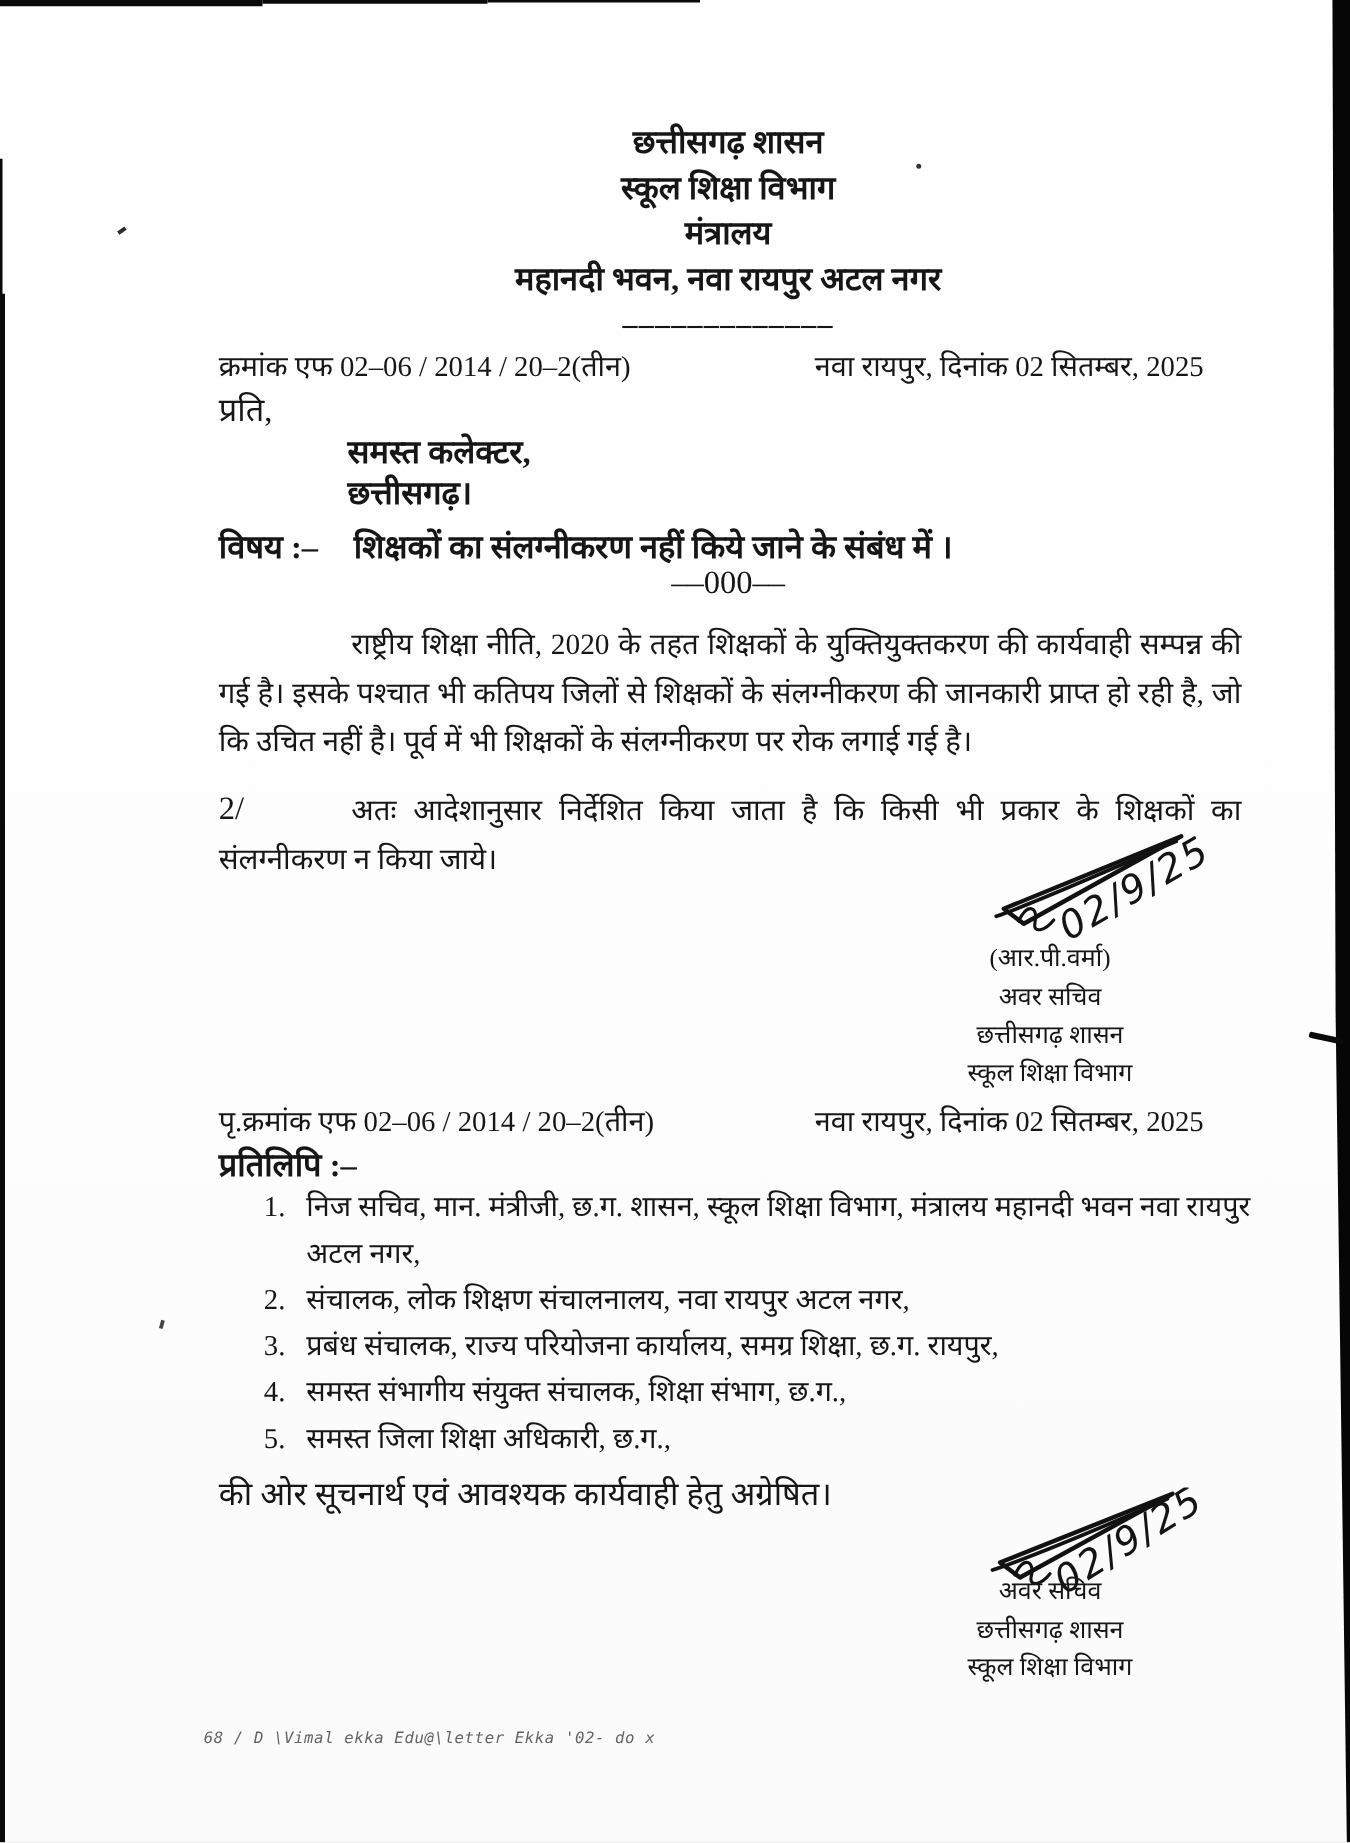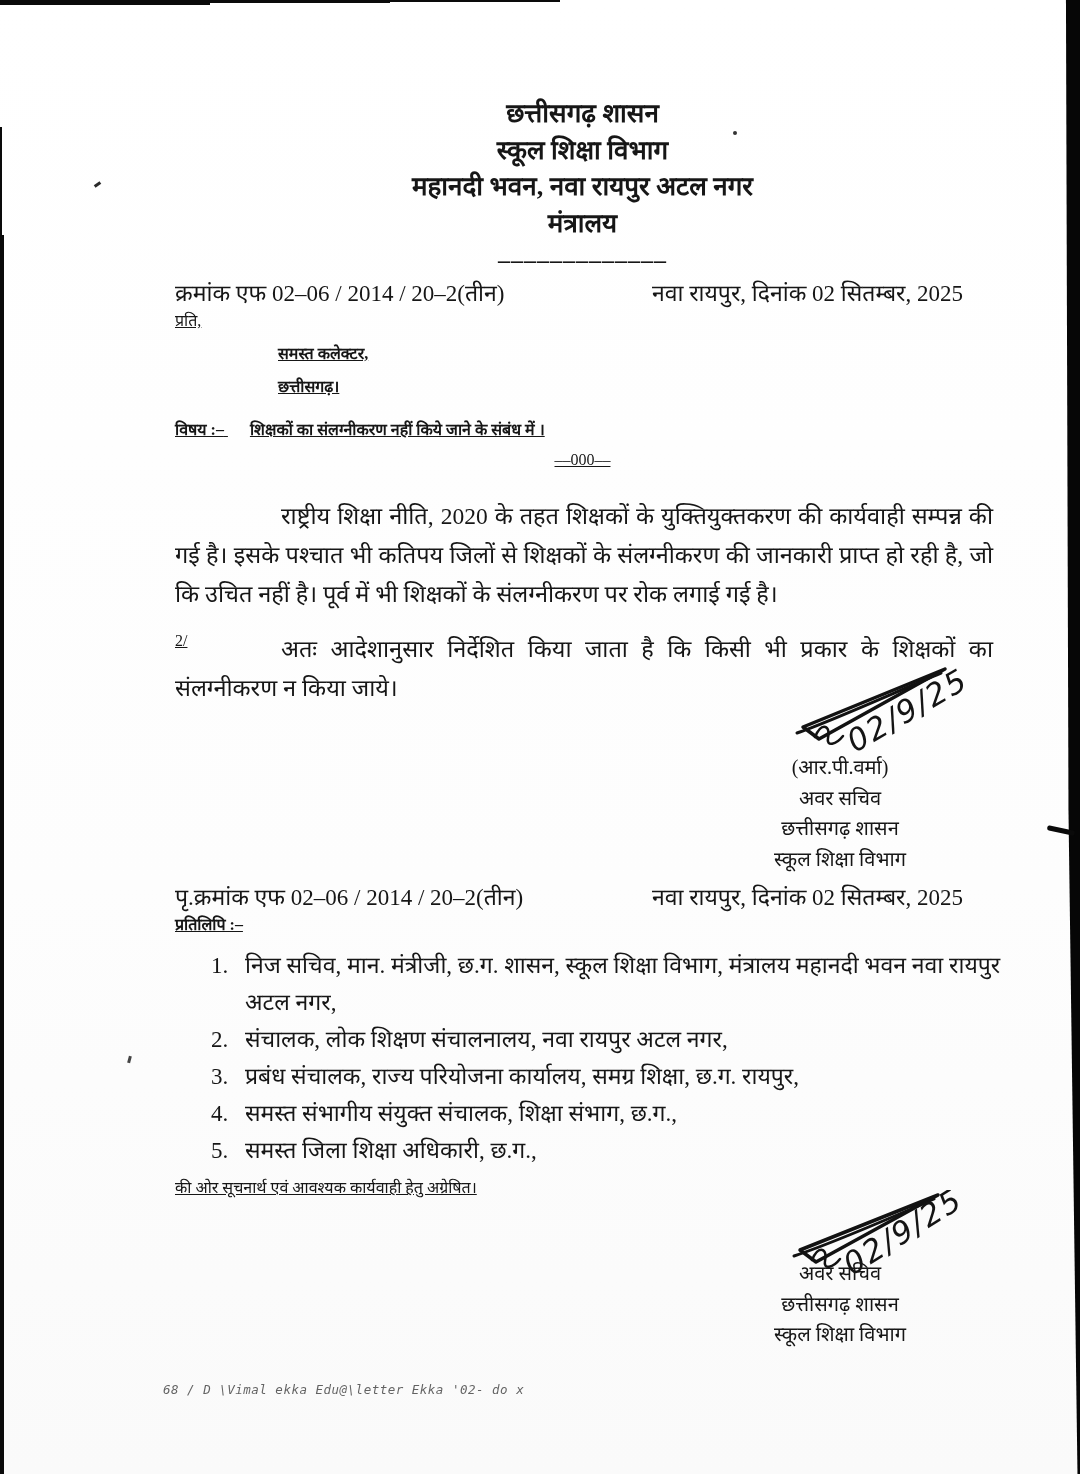--- a/index.html
+++ b/index.html
@@ -16,21 +16,21 @@
 
   
   .letterhead { top:96px; left:175px; width:815px; text-align:center;
     font-size:26px; font-weight:bold; line-height:36.5px; }
   .letterhead .divider-text { font-weight:bold; letter-spacing:1px; font-size:24px; }
 
   
   .ref-row { left:175px; width:788px; display:flex; justify-content:space-between;
     font-size:23px; }
 
-  .txt { font-size:16px;text-decoration:underline; }
+  .txt { font-size:26px; }
   .bold { font-weight:bold; }
 
   
   .para { left:175px; width:818px; font-size:23.5px; line-height:39px;
     text-align:justify; }
   .indent { text-indent:106px; }
 
   
   .sig-text { left:695px; width:290px; text-align:center; font-size:20px;
     line-height:30.5px; }
@@ -54,22 +54,22 @@
   svg text { font-family:"DejaVu Sans",sans-serif; font-style:italic; }
 </style>
 </head>
 <body>
 
 <div class="page">
 
   <div class="abs letterhead">
     <div>छत्तीसगढ़ शासन</div>
     <div>स्कूल शिक्षा विभाग</div>
+    <div>मंत्रालय</div>
     <div>महानदी भवन, नवा रायपुर अटल नगर</div>
-    <div>मंत्रालय</div>
     <div class="divider-text">–––––––––––––</div>
   </div>
 
   <div class="abs ref-row" style="top:276px;align-items:center;">
     <span>क्रमांक एफ 02–06 / 2014 / 20–2(तीन)</span>
     <span>नवा रायपुर, दिनांक 02 सितम्बर, 2025</span>
   </div>
 
   <div class="abs txt" style="top:309px; left:175px;">प्रति,</div>
   <div class="abs txt bold" style="top:342px; left:278px;">समस्त कलेक्टर,</div>

